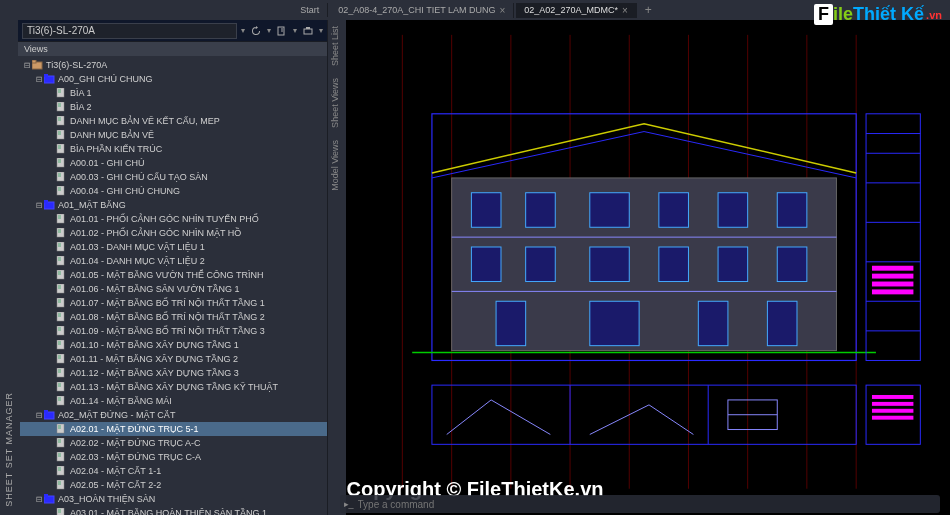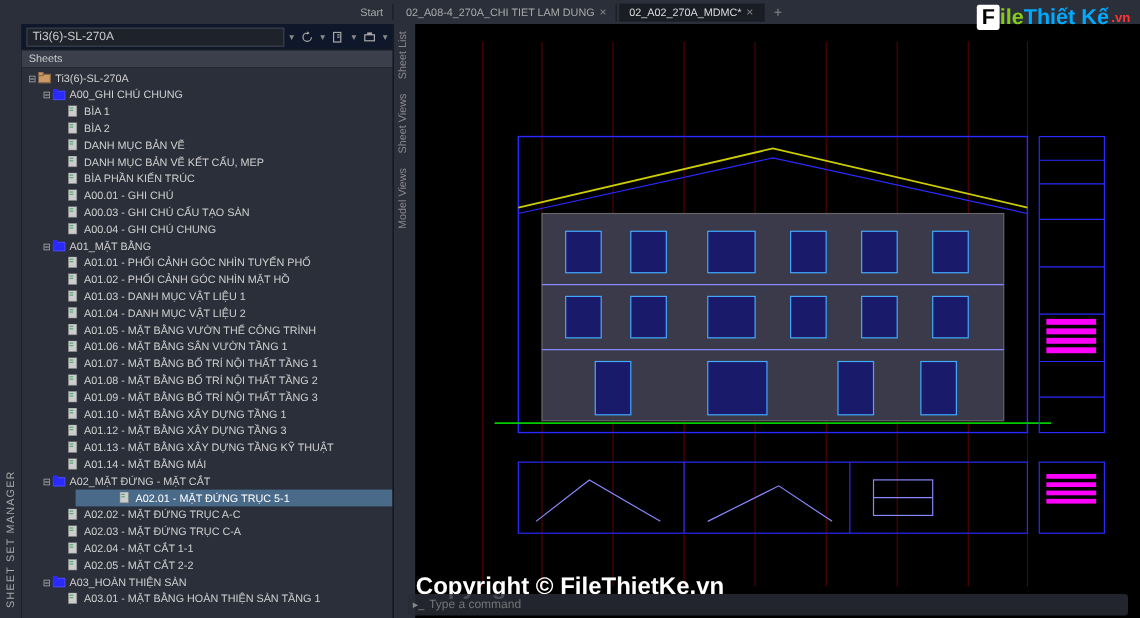--- a/index.html
+++ b/index.html
@@ -20,21 +20,21 @@
 .panel-header svg { fill: #aaa; }
 .section-label { background: #3a3f4b; font-size: 9px; padding: 2px 6px; color: #ccc; }
 .tree { flex: 1; overflow-y: auto; background: #2b2f3a; padding: 2px 0 2px 2px; font-size: 9px; }
 .tree::-webkit-scrollbar { width: 10px; }
 .tree::-webkit-scrollbar-track { background: #2b2f3a; }
 .tree::-webkit-scrollbar-thumb { background: #4a4f5b; }
 .node { display: flex; align-items: center; height: 14px; padding-right: 4px; white-space: nowrap; cursor: default; }
 .node .exp { width: 10px; height: 10px; display: inline-flex; align-items: center; justify-content: center; font-size: 8px; color: #aaa; flex-shrink: 0; }
 .node .ico { width: 12px; height: 10px; flex-shrink: 0; margin-right: 2px; display: inline-flex; align-items: center; }
 .node .lbl { color: #d0d0d0; }
-.node.selected { background: #4a6a8a; margin-left: 43px; }
+.node.selected { background: #4a6a8a; }
 .node.selected .lbl { color: #fff; }
 .lvl0 { padding-left: 2px; }
 .lvl1 { padding-left: 14px; }
 .lvl2 { padding-left: 26px; }
 .canvas-area { flex: 1; background: #000; position: relative; }
 .side-tabs { position: absolute; left: 0; top: 0; width: 18px; height: 100%; background: #2b2f3a; }
 .side-tabs span { writing-mode: vertical-rl; transform: rotate(180deg); display: block; font-size: 9px; color: #888; padding: 6px 2px; }
 .drawing { position: absolute; left: 25px; top: 5px; right: 5px; bottom: 5px; }
 .watermark { position: absolute; bottom: 14px; left: 50%; transform: translateX(-50%); font-size: 20px; font-weight: bold; color: #fff; z-index: 10; }
 .logo { position: absolute; top: 4px; right: 8px; z-index: 20; display: flex; align-items: center; }
@@ -87,21 +87,21 @@
         </span>
       <span class="arrow">▾</span>
       <span class="tool">
           <svg width="10" height="10" viewBox="0 0 10 10">
             <rect x="1" y="3" width="8" height="5" fill="none" stroke="#aaa"></rect>
             <rect x="3" y="1" width="4" height="2" fill="#aaa"></rect>
           </svg>
         </span>
       <span class="arrow">▾</span>
     </div>
-    <div class="section-label">Sheets</div>
+    <div class="section-label">Views</div>
     <div class="tree" id="tree">
         <div class="node lvl0">
           <span class="exp">⊟</span>
           <span class="ico">
             <svg width="12" height="10" viewBox="0 0 12 10">
               <rect x="0" y="2" width="10" height="7" fill="#c96" stroke="#864"></rect>
               <rect x="0" y="0" width="4" height="3" fill="#c96" stroke="#864"></rect>
             </svg>
           </span>
           <span class="lbl">Ti3(6)-SL-270A</span>
@@ -140,32 +140,32 @@
         </div>
         <div class="node lvl2">
           <span class="exp"></span>
           <span class="ico">
             <svg width="10" height="10" viewBox="0 0 10 10">
               <rect x="1" y="0" width="7" height="9" fill="#ccc" stroke="#888" stroke-width="0.5"></rect>
               <rect x="2" y="1.5" width="3" height="1" fill="#5a7"></rect>
               <rect x="2" y="3.5" width="3" height="1" fill="#5a7"></rect>
             </svg>
           </span>
+          <span class="lbl">DANH MỤC BẢN VẼ KẾT CẤU, MEP</span>
+        </div>
+        <div class="node lvl2">
+          <span class="exp"></span>
+          <span class="ico">
+            <svg width="10" height="10" viewBox="0 0 10 10">
+              <rect x="1" y="0" width="7" height="9" fill="#ccc" stroke="#888" stroke-width="0.5"></rect>
+              <rect x="2" y="1.5" width="3" height="1" fill="#5a7"></rect>
+              <rect x="2" y="3.5" width="3" height="1" fill="#5a7"></rect>
+            </svg>
+          </span>
           <span class="lbl">DANH MỤC BẢN VẼ</span>
-        </div>
-        <div class="node lvl2">
-          <span class="exp"></span>
-          <span class="ico">
-            <svg width="10" height="10" viewBox="0 0 10 10">
-              <rect x="1" y="0" width="7" height="9" fill="#ccc" stroke="#888" stroke-width="0.5"></rect>
-              <rect x="2" y="1.5" width="3" height="1" fill="#5a7"></rect>
-              <rect x="2" y="3.5" width="3" height="1" fill="#5a7"></rect>
-            </svg>
-          </span>
-          <span class="lbl">DANH MỤC BẢN VẼ KẾT CẤU, MEP</span>
         </div>
         <div class="node lvl2">
           <span class="exp"></span>
           <span class="ico">
             <svg width="10" height="10" viewBox="0 0 10 10">
               <rect x="1" y="0" width="7" height="9" fill="#ccc" stroke="#888" stroke-width="0.5"></rect>
               <rect x="2" y="1.5" width="3" height="1" fill="#5a7"></rect>
               <rect x="2" y="3.5" width="3" height="1" fill="#5a7"></rect>
             </svg>
           </span>
@@ -316,20 +316,31 @@
         <div class="node lvl2">
           <span class="exp"></span>
           <span class="ico">
             <svg width="10" height="10" viewBox="0 0 10 10">
               <rect x="1" y="0" width="7" height="9" fill="#ccc" stroke="#888" stroke-width="0.5"></rect>
               <rect x="2" y="1.5" width="3" height="1" fill="#5a7"></rect>
               <rect x="2" y="3.5" width="3" height="1" fill="#5a7"></rect>
             </svg>
           </span>
           <span class="lbl">A01.10 - MẶT BẰNG XÂY DỰNG TẦNG 1</span>
+        </div>
+        <div class="node lvl2">
+          <span class="exp"></span>
+          <span class="ico">
+            <svg width="10" height="10" viewBox="0 0 10 10">
+              <rect x="1" y="0" width="7" height="9" fill="#ccc" stroke="#888" stroke-width="0.5"></rect>
+              <rect x="2" y="1.5" width="3" height="1" fill="#5a7"></rect>
+              <rect x="2" y="3.5" width="3" height="1" fill="#5a7"></rect>
+            </svg>
+          </span>
+          <span class="lbl">A01.11 - MẶT BẰNG XÂY DỰNG TẦNG 2</span>
         </div>
         <div class="node lvl2">
           <span class="exp"></span>
           <span class="ico">
             <svg width="10" height="10" viewBox="0 0 10 10">
               <rect x="1" y="0" width="7" height="9" fill="#ccc" stroke="#888" stroke-width="0.5"></rect>
               <rect x="2" y="1.5" width="3" height="1" fill="#5a7"></rect>
               <rect x="2" y="3.5" width="3" height="1" fill="#5a7"></rect>
             </svg>
           </span>

